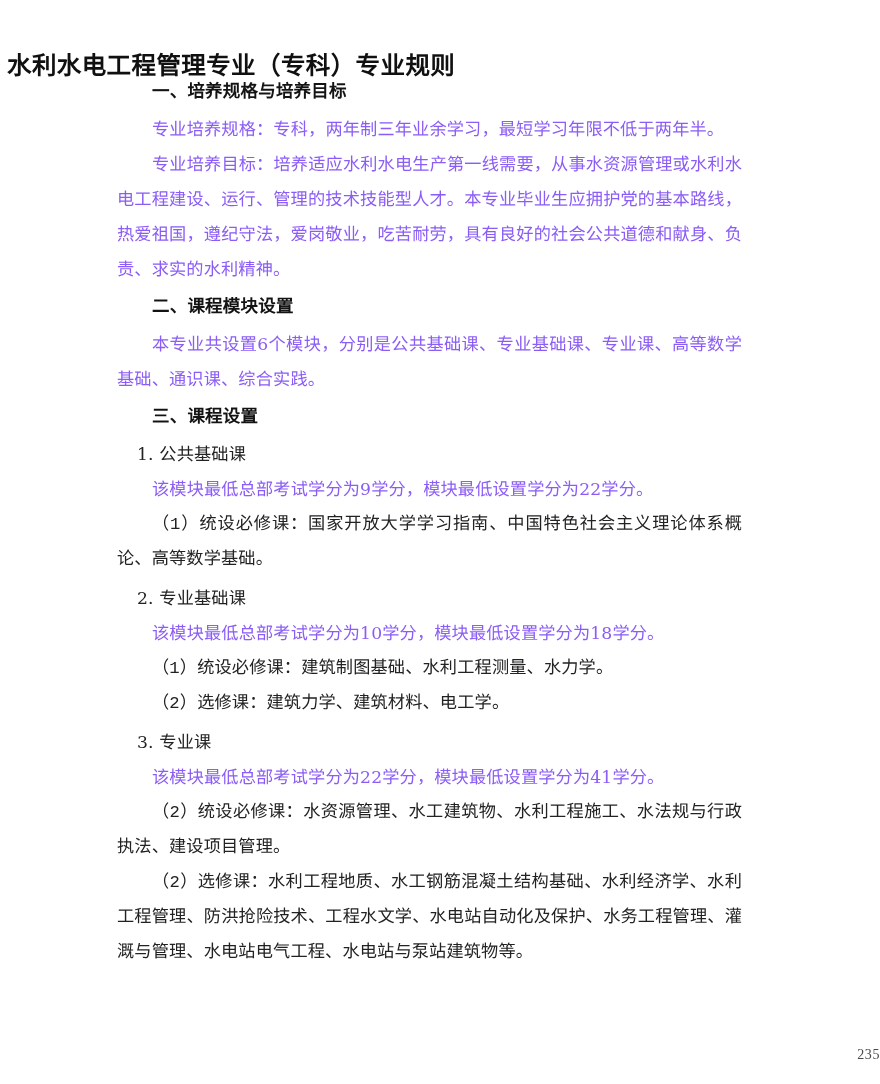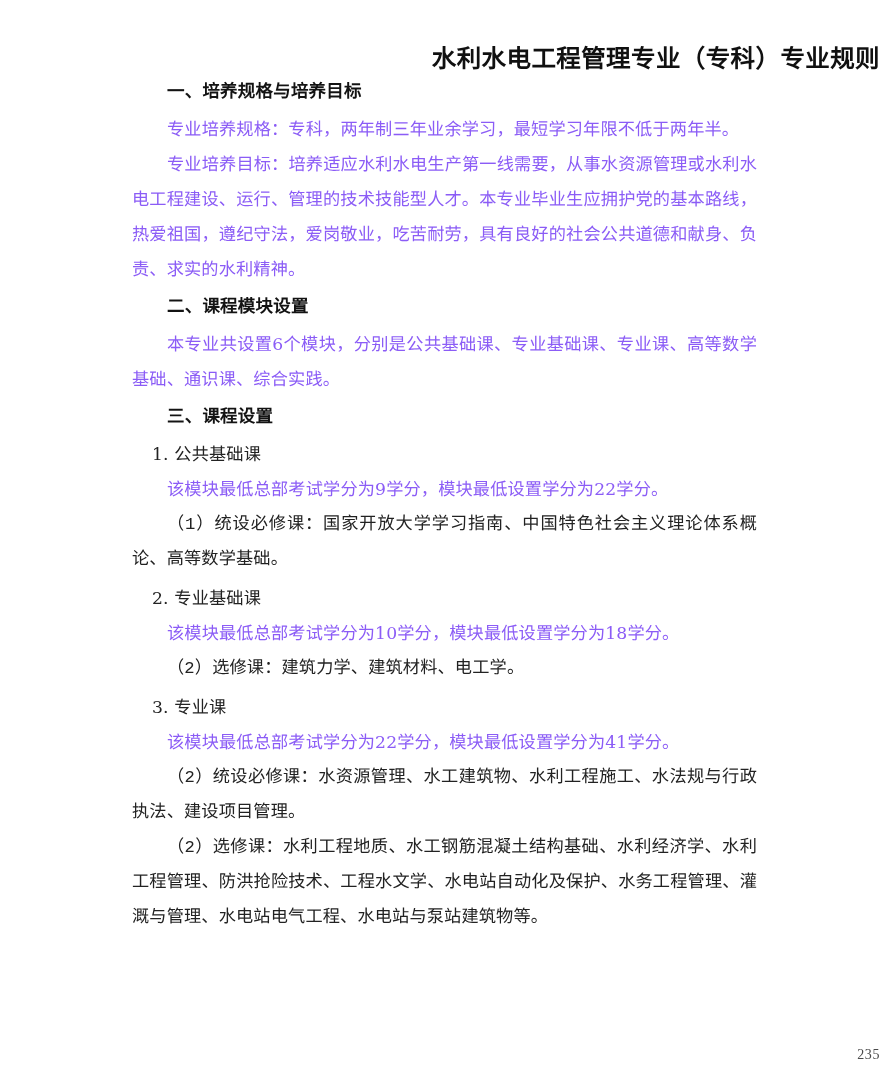--- a/index.html
+++ b/index.html
@@ -16,35 +16,35 @@
     margin: 0 auto;
     background: #ffffff;
     overflow: hidden;
     color: #1b1b1b;
     -webkit-font-smoothing: antialiased;
   }
 
   
   .content {
     position: absolute;
-    left: 132px;
+    left: 117px;
     top: 0;
     width: 625px;
   }
 
   
   .doc-title {
     font-family: "Liberation Sans", "DejaVu Sans", sans-serif;
     font-weight: 700;
     font-size: 24.5px;
     line-height: 1;
-    text-align: right;
+    text-align: left;
     letter-spacing: 0.4px;
     color: #101010;
-    margin: 0;
+    margin: 7px;
     padding-top: 47px;
     padding-bottom: 0;
     white-space: nowrap;
   }
 
   
   .section-heading {
     font-family: "Liberation Sans", "DejaVu Sans", sans-serif;
     font-weight: 700;
     font-size: 17.5px;
@@ -144,20 +144,21 @@
     <div class="gap-sm"></div>
 
     <p class="sub-item">1. 公共基础课</p>
     <p class="body-para">该模块最低总部考试学分为9学分，模块最低设置学分为22学分。</p>
     <p class="list-para">（1）统设必修课：国家开放大学学习指南、中国特色社会主义理论体系概论、高等数学基础。</p>
 
     <div class="gap-sm"></div>
 
     <p class="sub-item">2. 专业基础课</p>
     <p class="body-para">该模块最低总部考试学分为10学分，模块最低设置学分为18学分。</p>
+    <p class="list-para">（1）统设必修课：建筑制图基础、水利工程测量、水力学。</p>
     <p class="list-para">（2）选修课：建筑力学、建筑材料、电工学。</p>
 
     <div class="gap-sm"></div>
 
     <p class="sub-item">3. 专业课</p>
     <p class="body-para">该模块最低总部考试学分为22学分，模块最低设置学分为41学分。</p>
     <p class="list-para">（2）统设必修课：水资源管理、水工建筑物、水利工程施工、水法规与行政执法、建设项目管理。</p>
     <p class="list-para">（2）选修课：水利工程地质、水工钢筋混凝土结构基础、水利经济学、水利工程管理、防洪抢险技术、工程水文学、水电站自动化及保护、水务工程管理、灌溉与管理、水电站电气工程、水电站与泵站建筑物等。</p>
 
   </div>

